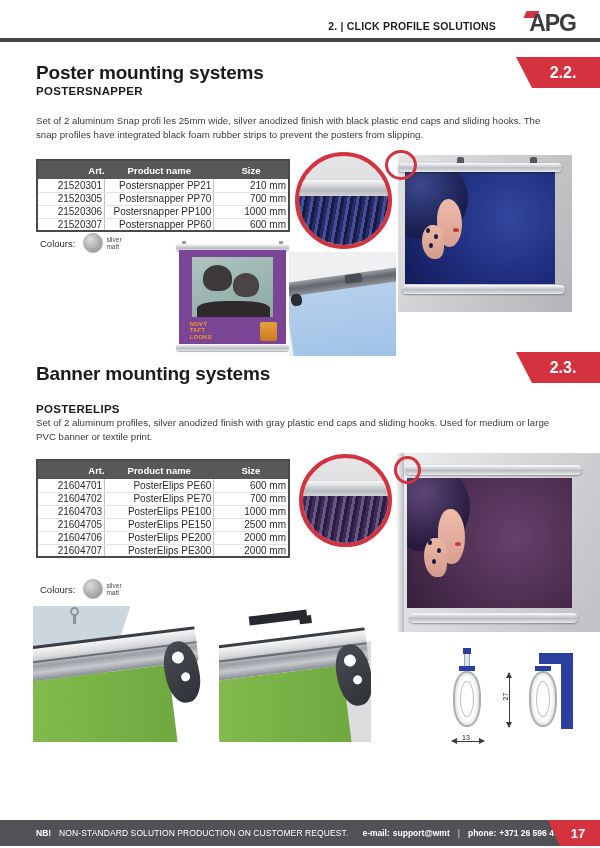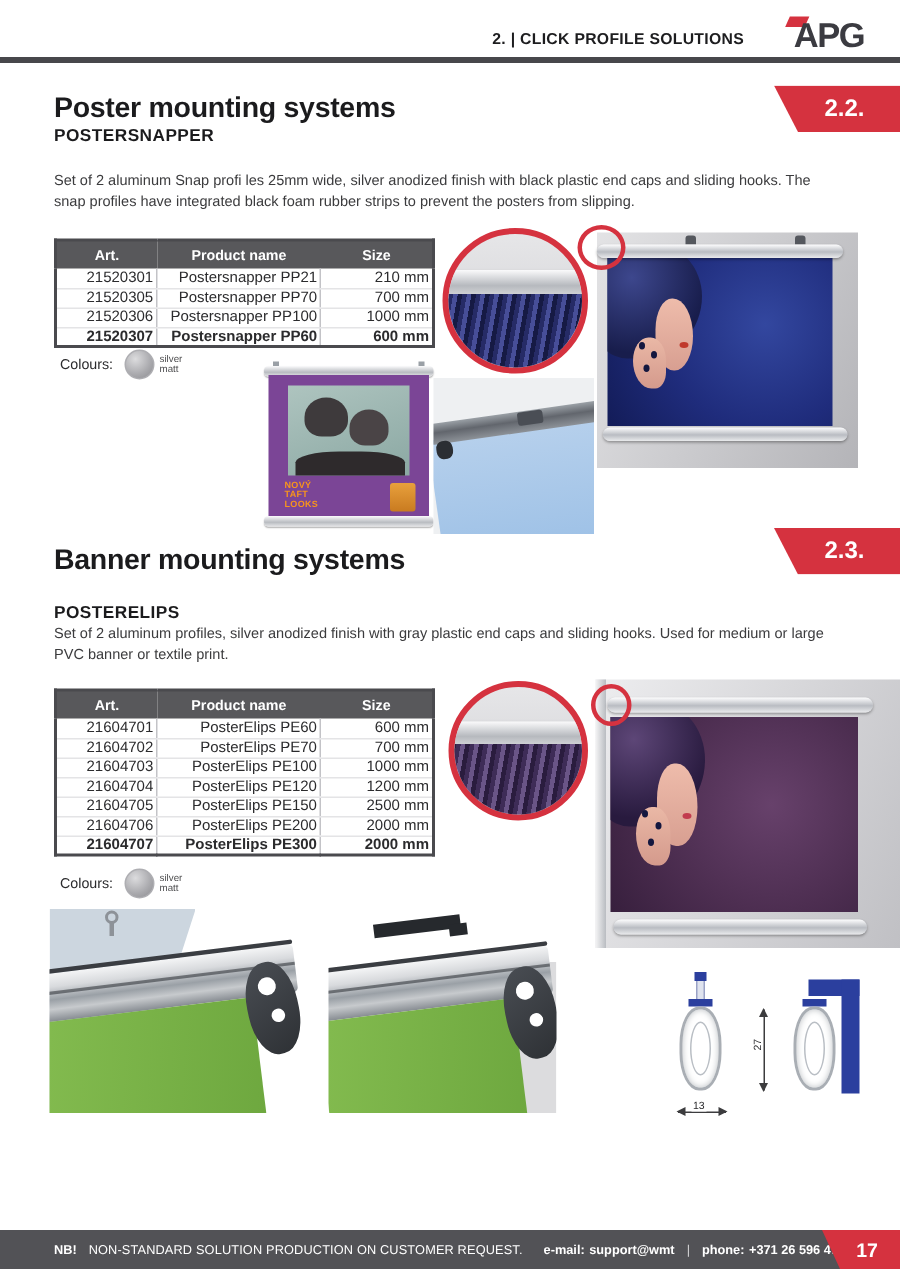--- a/index.html
+++ b/index.html
@@ -27,22 +27,22 @@
   .desc { position:absolute; left:36px; width:527px; font-size:9.7px; line-height:1.4; color:#3b3b3d; }
   .d1 { top:114px; } .d2 { top:416px; }
 
   
   table.data-table { position:absolute; left:36px; width:254px; border-collapse:collapse; border:2px solid #4a4a4e; background:#fff; }
   .tbl1 { top:159px; } .tbl2 { top:459px; }
   .data-table th { background:#58585b; color:#fff; font-size:9.5px; font-weight:bold; height:19px; border:none; }
   .data-table td { font-size:10px; color:#2b2b2d; text-align:right; height:13px; padding:0 2px;
                    border-left:1px solid #c3c3c7; border-bottom:1px solid #e4e4e6; }
   .data-table td:first-child { border-left:none; }
-  .data-table tr:last-child td { border-bottom:none;font-weight:bold; }
-  .col-art { width:68px; } .col-name { width:110px; } .col-size { width:76px;text-align:center; }
+  .data-table tr:last-child td { border-bottom:none; }
+  .col-art { width:68px;text-align:right; } .col-name { width:110px; } .col-size { width:76px;text-align:center; }
 
   .colours { position:absolute; left:40px; display:flex; align-items:center; }
   .c1 { top:233px; } .c2 { top:579px; }
   .colours-label { font-size:9.5px; color:#2b2b2d; margin-right:8px; }
   .swatch { width:20px; height:20px; border-radius:50%; border:1px solid #aeaeb2;
             background:radial-gradient(circle at 35% 30%, #dcdcde, #a9a9ad 60%, #8c8c90); }
   .swatch-name { font-size:6.5px; color:#4c4c4e; line-height:1.15; margin-left:3px; }
 
   
   .taft { position:absolute; left:176px; top:241px; width:113px; height:110px; }
@@ -315,25 +315,20 @@
           <td>21604702</td>
           <td>PosterElips PE70</td>
           <td>700 mm</td>
         </tr>
       <tr>
           <td>21604703</td>
           <td>PosterElips PE100</td>
           <td>1000 mm</td>
         </tr>
       <tr>
-          <td>21604704</td>
-          <td>PosterElips PE120</td>
-          <td>1200 mm</td>
-        </tr>
-      <tr>
           <td>21604705</td>
           <td>PosterElips PE150</td>
           <td>2500 mm</td>
         </tr>
       <tr>
           <td>21604706</td>
           <td>PosterElips PE200</td>
           <td>2000 mm</td>
         </tr>
       <tr>

